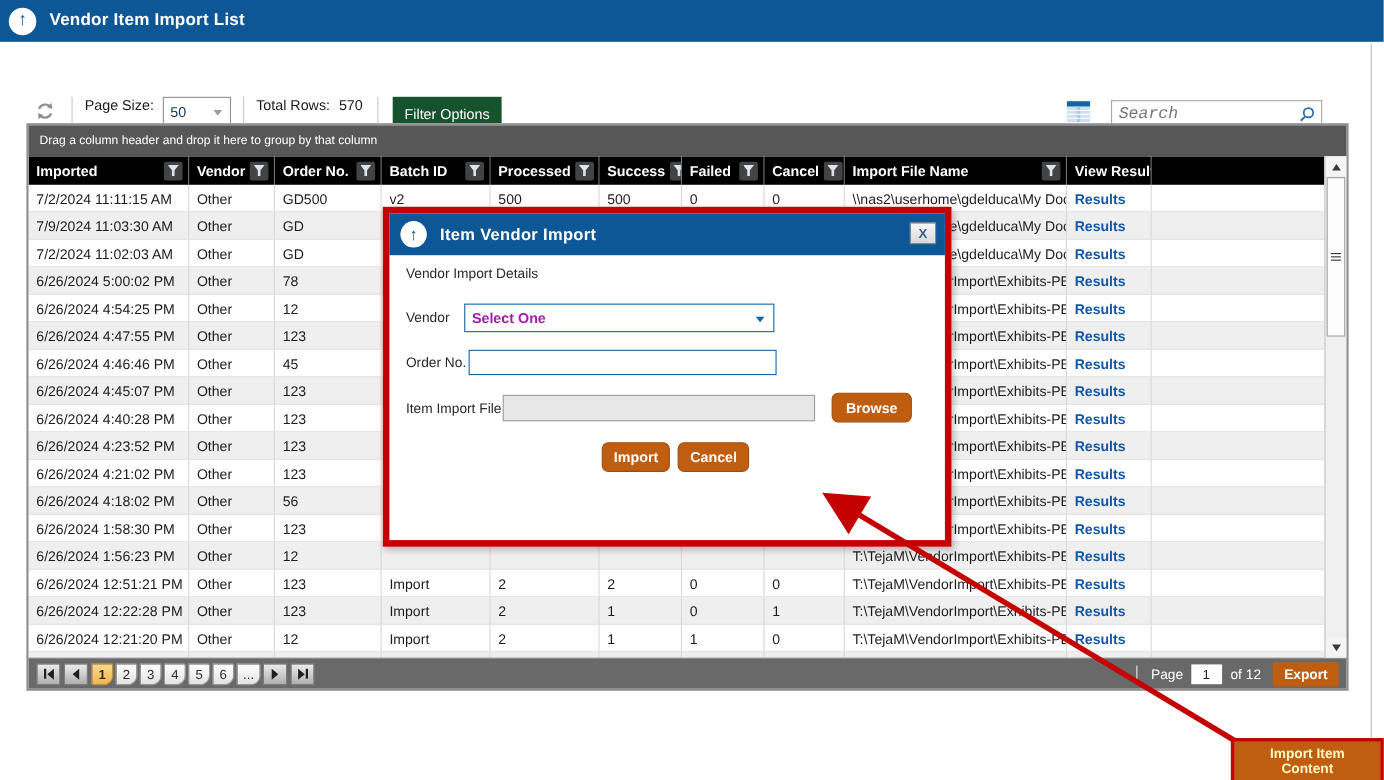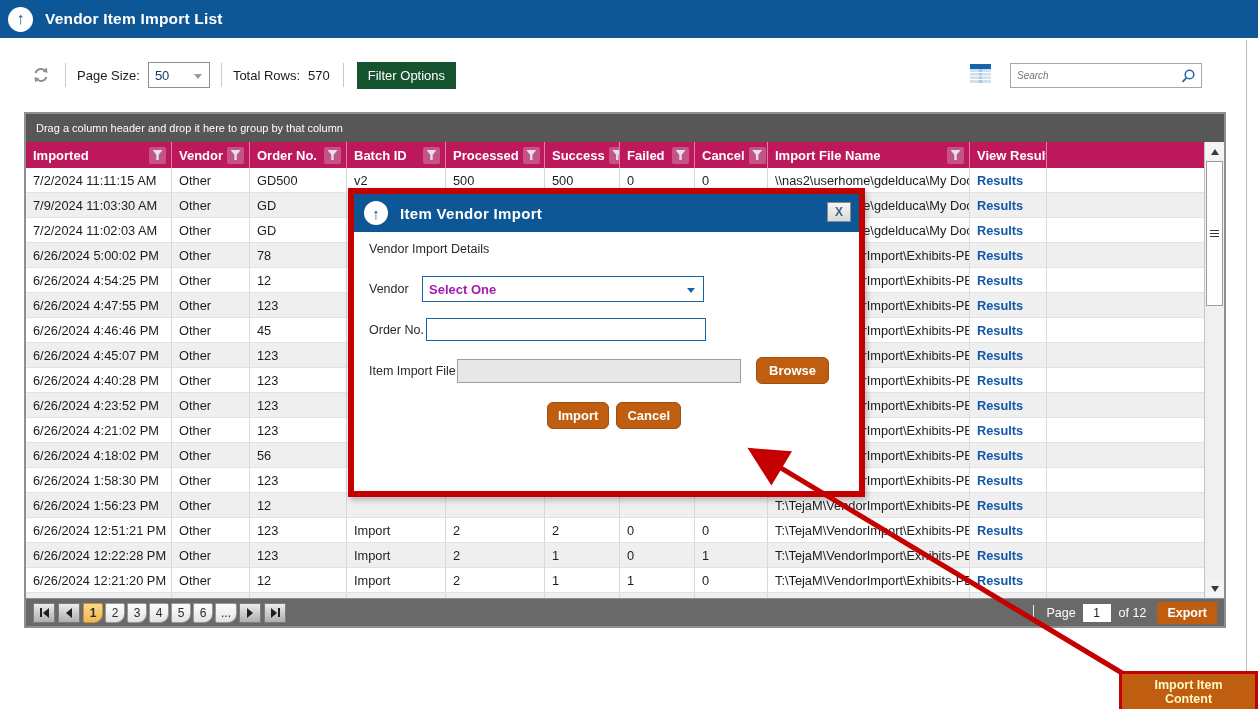--- a/index.html
+++ b/index.html
@@ -11,49 +11,49 @@
   .app-header { position:absolute; left:0; top:0; width:1258px; height:38px;
     background:#0d5796; display:flex; align-items:center; padding-left:8px; }
   .hdr-circle { width:25px; height:25px; border-radius:50%; background:#fff;
     display:flex; align-items:center; justify-content:center; margin-right:12px; }
   .hdr-circle span { color:#0d5796; font-weight:bold; font-size:16px; line-height:1; }
   .app-title { color:#fff; font-weight:bold; font-size:15.5px; letter-spacing:.2px; }
 
   .right-edge { position:absolute; left:1246px; top:40px; width:1px; height:669px; background:#bdbdbd; }
 
   
-  .toolbar { position:absolute; left:24px; top:60px; width:1178px; height:30px;
-    display:flex; align-items:center; font-size:13px; color:#1a1a1a; }
+  .toolbar { position:absolute; left:24px; top:88px; width:1178px; height:30px;
+    display:flex; font-size:13px; color:#1a1a1a; }
   .tb-sep { width:1px; height:24px; background:#c9c9c9; margin:0 11px; }
   .refresh-btn { width:26px; height:26px; display:flex; align-items:center; justify-content:center; margin-left:4px; }
   .pgsize-label { margin-right:8px; }
   .pgsize-select { width:62px; height:26px; border:1px solid #8f8f8f; background:#fff;
     display:flex; align-items:center; padding:0 6px; position:relative; }
   .pgsize-select .val { color:#173c63; font-size:13px; }
   .pgsize-select .caret { position:absolute; right:7px; top:11px; width:0; height:0;
     border-left:4px solid transparent; border-right:4px solid transparent; border-top:5px solid #9a9a9a; }
   .total-label { margin-right:8px; }
   .total-val { margin-right:2px; }
   .filter-btn { background:#14532d; color:#fff; font-size:13px; padding:6px 11px; border:none; margin-left:2px; cursor:pointer; }
   .tb-right { margin-left:auto; display:flex; align-items:center; }
   .colchooser { margin-right:18px; }
   .search-box { width:192px; height:25px; border:1px solid #a7a7a7; background:#fff;
     display:flex; align-items:center; position:relative; }
-  .search-box input { border:none; outline:none; width:160px; font-size:10px; font-style:italic;
-    color:#0369a1; padding:0 6px; font-family:Liberation Sans, sans-serif; background:transparent; }
+  .search-box input { border:none; outline:none; width:160px; font-size:15px; font-style:italic;
+    color:#0369a1; padding:0 6px; font-family:Liberation Mono, monospace; background:transparent; }
   .search-icon { position:absolute; right:5px; top:4px; }
 
   
   .grid { position:absolute; left:24px; top:112px; width:1202px; height:516px;
     border:2px solid #8f8f8f; background:#fff; display:flex; flex-direction:column; }
   .group-bar { height:28px; background:#575757; color:#fff; font-size:11px;
     display:flex; align-items:center; padding-left:10px; flex:0 0 28px; }
   .grid-mid { flex:1; display:flex; overflow:hidden; }
   .cols-area { width:1178px; display:flex; flex-direction:column; }
-  .hrow { height:26px; flex:0 0 26px; background:#be185d; display:flex; }
+  .hrow { height:26px; flex:0 0 26px; background:#000000; display:flex; }
   .hcell { display:flex; align-items:center; justify-content:space-between;
     color:#fff; font-size:13px; font-weight:600; padding:0 5px 0 7px;
     border-right:1px solid rgba(255,255,255,.45); overflow:hidden; white-space:nowrap; }
   .funnel-box { width:17px; height:17px; border-radius:2px; background:rgba(215,221,229,.30);
     display:flex; align-items:center; justify-content:center; flex:0 0 17px; margin-left:4px; }
   .funnel { width:10px; height:10px; background:#dfe4ea;
     clip-path:polygon(0 0,100% 0,62% 48%,62% 100%,38% 100%,38% 48%); }
   .rows-viewport { height:434px; overflow:hidden; }
   .grow { height:25px; display:flex; font-size:12.8px; color:#1c1c1c; }
   .grow.odd { background:#fff; } .grow.even { background:#efefef; }

